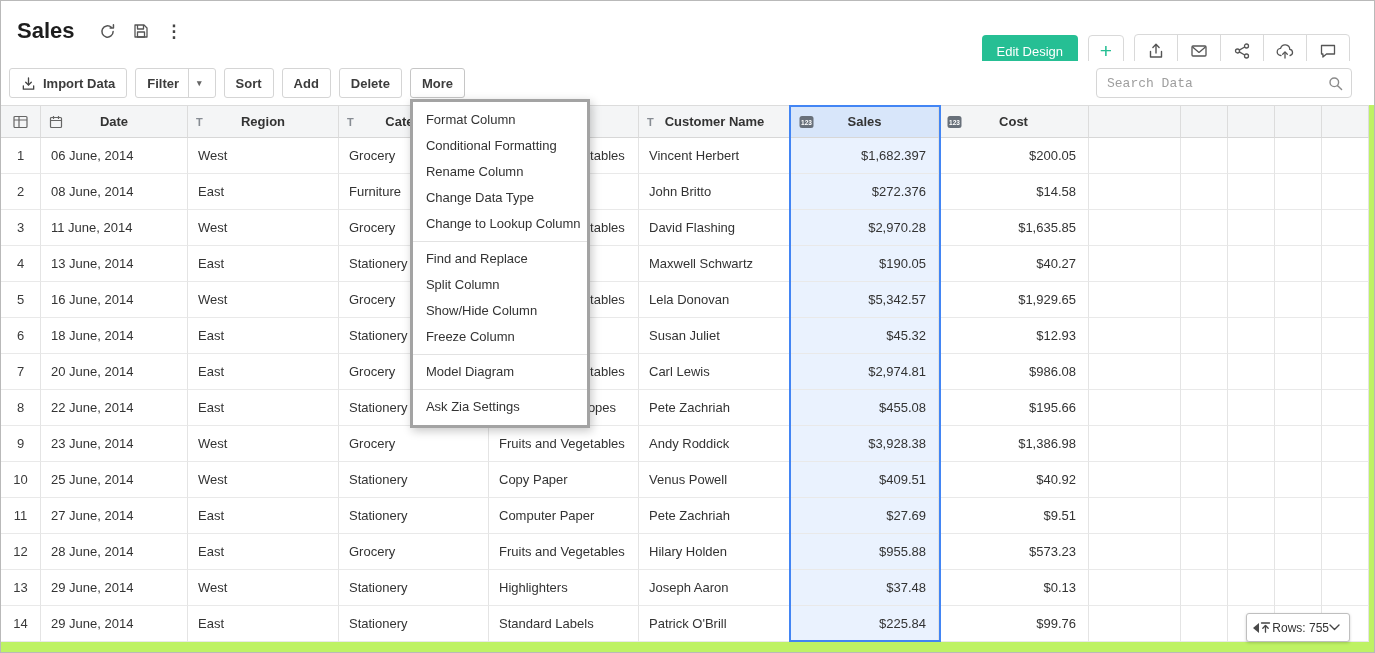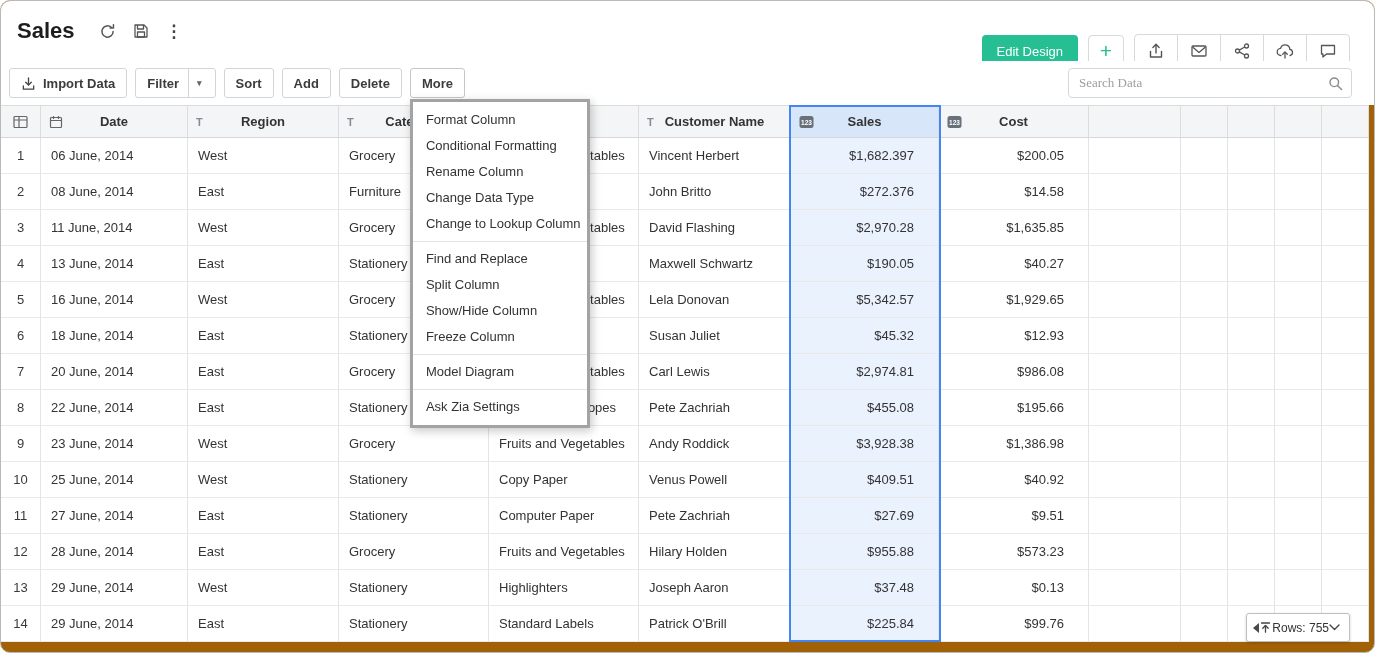--- a/index.html
+++ b/index.html
@@ -1,17 +1,17 @@
 <!DOCTYPE html>
 <html style="--accent: #26BF94; --selection: #4285F4; --selection-header-bg: #D8E6FA; --selection-cell-bg: #EAF2FE;"><head>
 <meta charset="utf-8">
 <style>
   html,body{margin:0;padding:0;background:#fff;font-family:"Liberation Sans",sans-serif;}
   .app{position:relative;width:1375px;height:653px;box-sizing:border-box;border:1px solid #b9b9b9;
-       border-radius:10px;overflow:hidden;background:#a16207;}
+       border-radius:0;overflow:hidden;background:#bef264;}
 
   
   .topbar{position:absolute;top:0;left:0;right:0;height:60px;display:flex;align-items:center;
           padding:0 24px 0 16px;background:#fff;box-sizing:border-box;z-index:20;}
   .title{font-size:22px;font-weight:bold;color:#1d1d1d;}
   .title-icons{display:flex;align-items:center;gap:17px;margin-left:24px;}
   .ticon{display:flex;align-items:center;justify-content:center;color:#555;cursor:pointer;}
   .kebab{font-size:17px;font-weight:bold;color:#444;}
   .top-right{margin-left:auto;display:flex;align-items:center;margin-top:40px;}
   .edit-design{height:32px;padding:0 15px;border:none;border-radius:4px;background:var(--accent);
@@ -34,38 +34,38 @@
   .split-div{width:1px;height:28px;background:#d5d5d5;margin:0 0 0 9px;}
   .caret{font-size:9px;color:#666;padding:0 2px 0 8px;}
   .more-wrap{position:relative;}
   .tbtn.more{border-color:#c6c6c6;}
   .menu{position:absolute;top:31px;left:0;width:174px;background:#fff;border:3px solid #a3a3a3;
         box-shadow:2px 3px 9px rgba(0,0,0,.22);padding:5px 0;z-index:60;}
   .menu-item{height:26px;line-height:26px;padding:0 13px;font-size:13px;color:#333;
              white-space:nowrap;cursor:pointer;}
   .menu-divider{border-top:1px solid #e2e2e2;margin:4px 0;}
   .search-box{position:relative;margin-left:auto;}
-  .search-box input{width:284px;height:30px;box-sizing:border-box;padding:0 32px 0 10px;
-        border:1px solid #d6d6d6;border-radius:4px;font-size:13px;color:#333;outline:none;font-family:Liberation Serif, serif;}
+  .search-box input{width:256px;height:30px;box-sizing:border-box;padding:0 32px 0 10px;
+        border:1px solid #d6d6d6;border-radius:4px;font-size:13px;color:#333;outline:none;font-family:Liberation Mono, monospace;}
   .search-box input::placeholder{color:#9e9e9e;}
   .search-ico{position:absolute;right:9px;top:8px;}
 
   
   .table-wrap{position:absolute;top:104px;left:0;width:1368px;z-index:1;}
   .grid{display:grid;position:relative;font-size:13px;color:#333;background:#fff;}
   .cell{height:36px;display:flex;align-items:center;padding:0 10px;box-sizing:border-box;
         border-right:1px solid #e4e4e4;border-bottom:1px solid #e9e9e9;background:#fff;
         white-space:nowrap;overflow:hidden;}
   .hcell{height:33px;background:#f4f5f6;border-top:1px solid #dcdcdc;border-bottom:1px solid #d7d7d7;
          border-right:1px solid #dcdcdc;font-weight:bold;color:#333;position:relative;
          justify-content:center;padding:0 4px;}
   .h-ico{position:absolute;left:8px;display:flex;align-items:center;}
   .t-ico{font-size:11px;font-weight:bold;color:#878c93;}
   .rn{justify-content:center;color:#3a3a3a;}
-  .cell.num{justify-content:flex-end;padding-right:24px;}
+  .cell.num{justify-content:flex-end;padding-right:12px;}
   .cell.sel{background:var(--selection-cell-bg);}
   .hcell.selh{background:var(--selection-header-bg);}
   .sel-outline{position:absolute;border:2px solid var(--selection);box-sizing:border-box;
                pointer-events:none;z-index:5;}
 
   
   .rows-widget{position:absolute;right:24px;bottom:10px;height:27px;display:flex;align-items:center;
                gap:0;background:#fff;border:1px solid #bfbfbf;border-radius:3px;padding:0 9px 0 6px;
                font-size:12px;color:#333;box-shadow:0 1px 3px rgba(0,0,0,.18);z-index:30;cursor:pointer;}
   .expand-tri{width:0;height:0;border-top:5px solid transparent;border-bottom:5px solid transparent;

